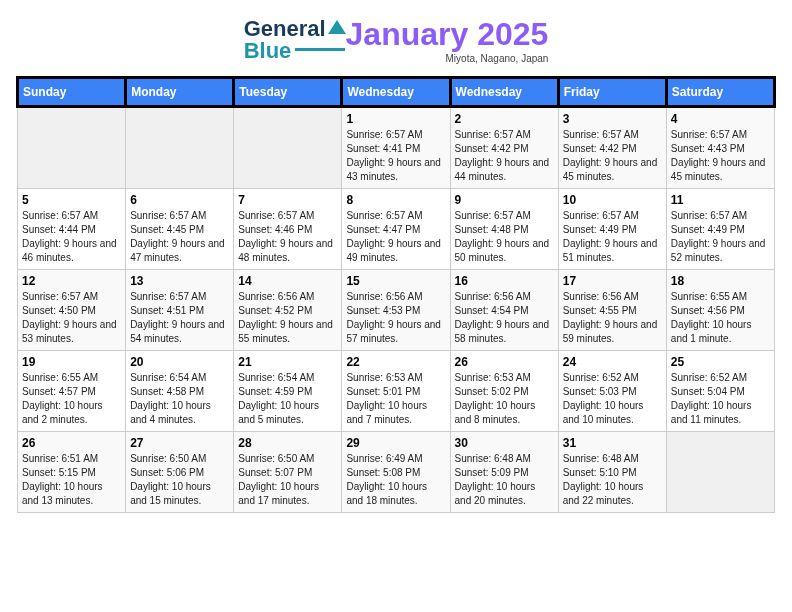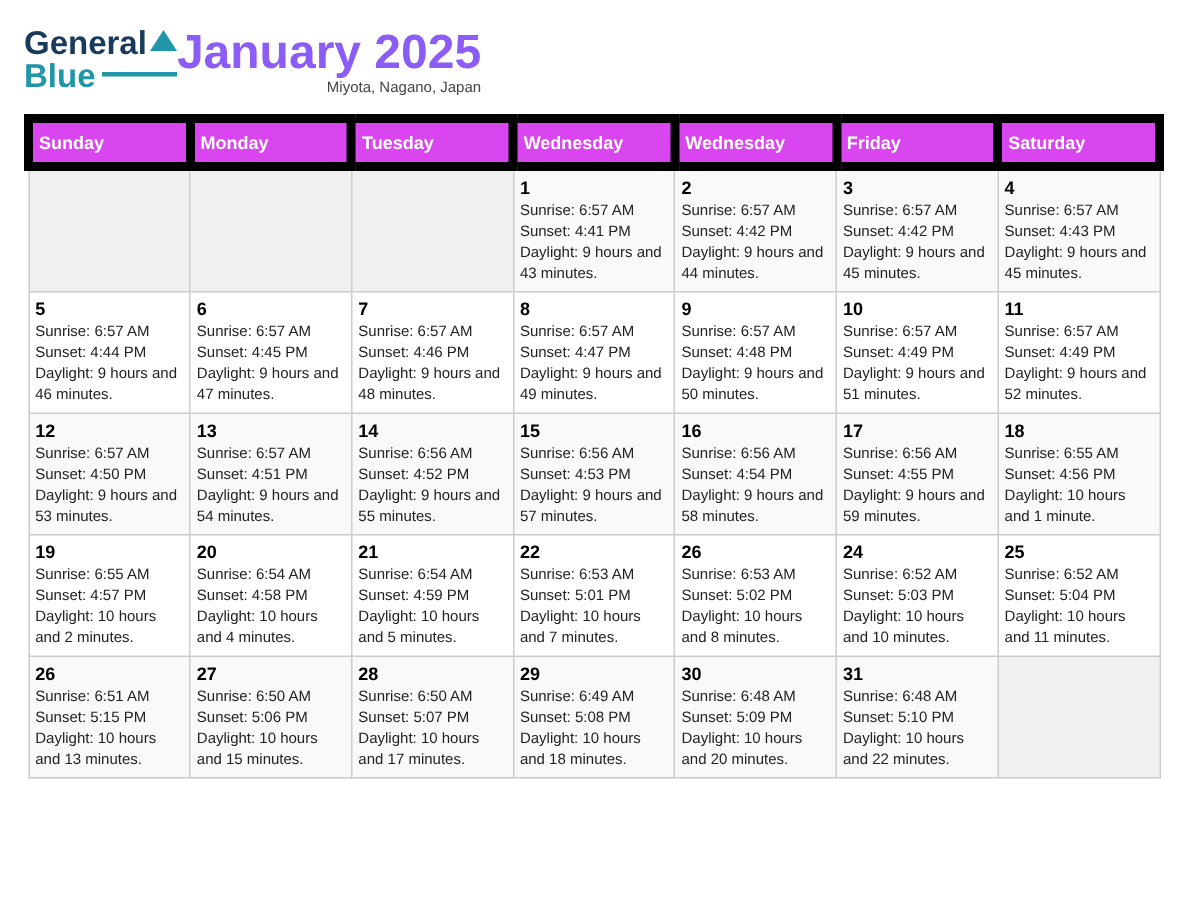--- a/index.html
+++ b/index.html
@@ -5,21 +5,21 @@
     * { box-sizing: border-box; margin: 0; padding: 0; }
     body {
       font-family: Arial, sans-serif;
       background: #fff;
       width: 792px;
       min-height: 612px;
       padding: 16px;
     }
     .header {
       display: flex;
-      justify-content: flex-start;
+      justify-content: center;
       align-items: flex-start;
       margin-bottom: 12px;
     }
     .logo {
       display: flex;
       flex-direction: column;
       align-items: flex-start;
     }
     .title-block {
       text-align: right;
@@ -32,27 +32,27 @@
     .subtitle {
       font-size: 10px;
       color: #444;
     }
     table {
       width: 100%;
       border-collapse: collapse;
       font-size: 11px;
     }
     thead tr th {
-      background: #d946ef;
+      background: #3b82f6;
       color: #fff;
       font-weight: bold;
       font-size: 12px;
       padding: 6px 4px;
       text-align: left;
-      border: 6px solid #000000;
+      border: 3px solid #000000;
     }
     tbody tr td {
       border: 1px solid #ccc;
       vertical-align: top;
       padding: 4px;
       width: calc(100% / 7);
       min-height: 80px;
       background: #fff;
     }
     tbody tr:nth-child(odd) td {

